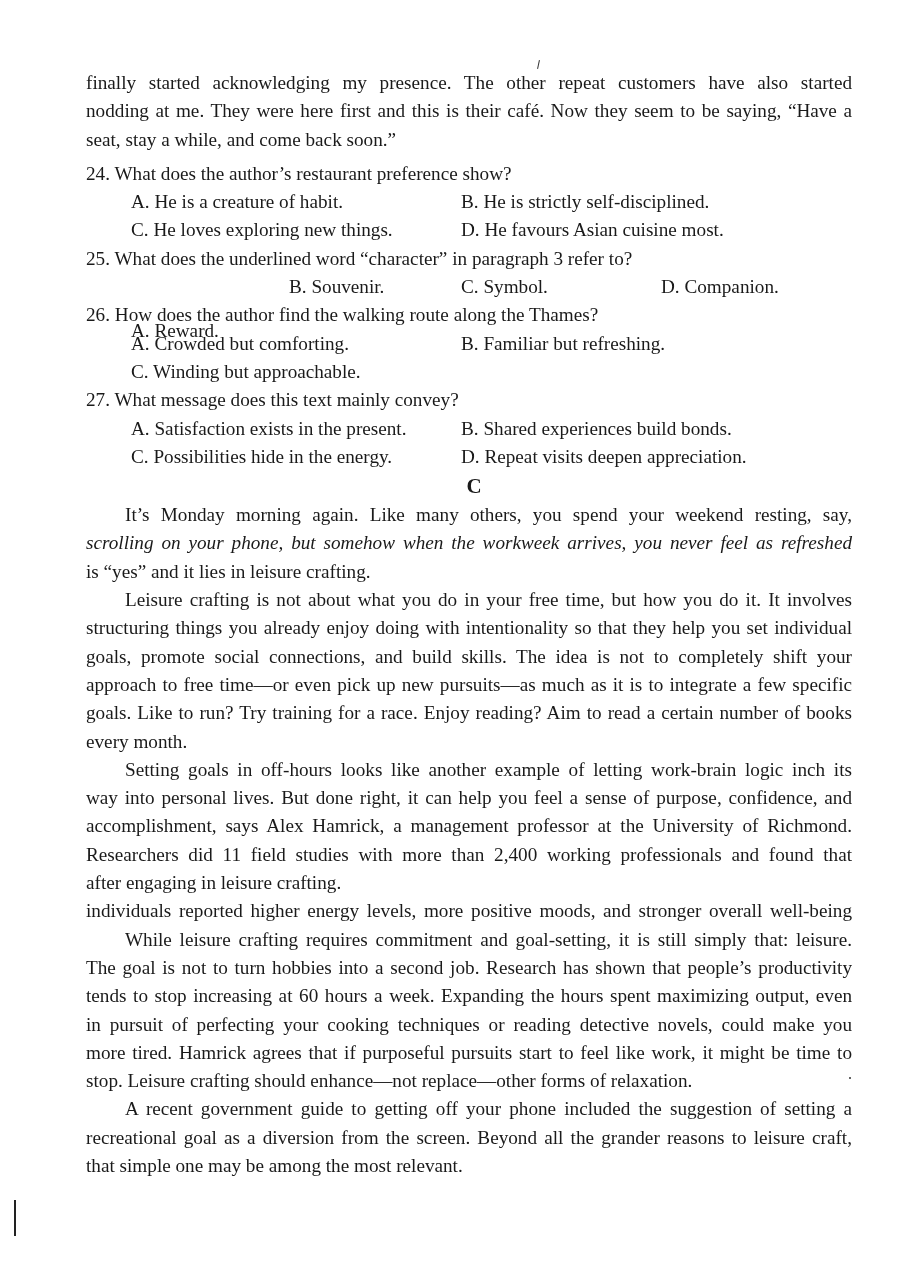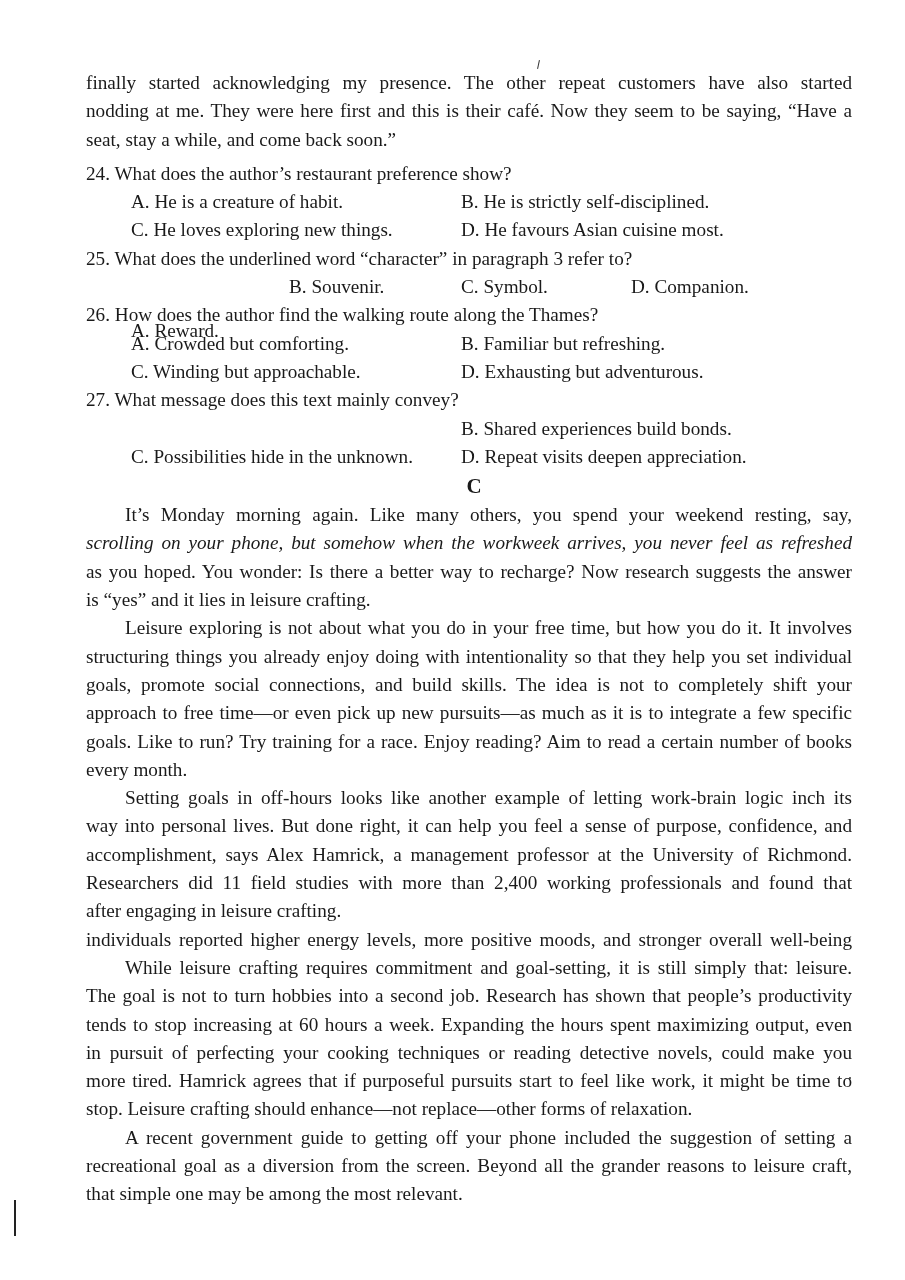--- a/index.html
+++ b/index.html
@@ -9,21 +9,21 @@
     color: #1a1a1a; font-size: 19.2px;
   }
   .page { position: absolute; left: 86px; top: 69px; width: 766px; }
   .line { height: 28.3px; line-height: 28.3px; white-space: nowrap; }
   .just { text-align: justify; text-align-last: justify; }
   .indent { padding-left: 39px; }
   .q { height: 28.3px; line-height: 28.3px; white-space: nowrap; }
   .opts { height: 28.3px; line-height: 28.3px; position: relative; white-space: nowrap; }
   .opts span { position: absolute; top: 0; }
   .o2-a { left: 45px; } .o2-b { left: 375px; }
-  .o4-a { left: 45px; margin-top: 44px; } .o4-b { left: 203px; } .o4-c { left: 375px; } .o4-d { left: 545px; }
+  .o4-a { left: 45px; margin-top: 44px; } .o4-b { left: 203px; } .o4-c { left: 375px; } .o4-d { left: 575px; }
   .section { height: 30px; line-height: 30px; text-align: center; font-weight: bold; font-size: 21px; padding-left: 10px; }
   .mark-tick { position: absolute; left: 538px; top: 60px; width: 1px; height: 9px; background: #333; transform: rotate(12deg); }
   .mark-dot { position: absolute; left: 849px; top: 1077px; width: 2px; height: 2px; background: #333; border-radius: 1px; }
   .margin-bar { position: absolute; left: 14px; top: 1200px; width: 1.5px; height: 36px; background: #222; }
 </style>
 </head>
 <body>
 
 <div class="mark-tick"></div>
 <div class="mark-dot"></div>
@@ -71,49 +71,48 @@
     <div class="q">
       <span>26.</span>
       <span>How does the author find the walking route along the Thames?</span>
     </div>
     <div class="opts">
       <span class="o2-a">A. Crowded but comforting.</span>
       <span class="o2-b">B. Familiar but refreshing.</span>
     </div>
     <div class="opts">
       <span class="o2-a">C. Winding but approachable.</span>
-      <span class="o2-b">D. Exhausting but adventurous.</span>
     </div>
   </div>
 
   <div>
     <div class="q">
       <span>27.</span>
       <span>What message does this text mainly convey?</span>
     </div>
     <div class="opts">
+      <span class="o2-a">A. Satisfaction exists in the present.</span>
       <span class="o2-b">B. Shared experiences build bonds.</span>
     </div>
     <div class="opts">
-      <span class="o2-a">C. Possibilities hide in the unknown.</span>
+      <span class="o2-a">C. Possibilities hide in the energy.</span>
       <span class="o2-b">D. Repeat visits deepen appreciation.</span>
     </div>
   </div>
 
   <div class="section">C</div>
 
   <div>
     <div>
       <div class="line just indent" style="white-space: normal;">It’s Monday morning again. Like many others, you spend your weekend resting, say,</div>
       <div class="line just" style="white-space: normal; font-style: italic;">scrolling on your phone, but somehow when the workweek arrives, you never feel as refreshed</div>
-      <div class="line just" style="white-space: normal;">as you hoped. You wonder: Is there a better way to recharge? Now research suggests the answer</div>
       <div class="line">is “yes” and it lies in leisure crafting.</div>
     </div>
     <div>
-      <div class="line just indent" style="white-space: normal;">Leisure exploring is not about what you do in your free time, but how you do it. It involves</div>
+      <div class="line just indent" style="white-space: normal;">Leisure crafting is not about what you do in your free time, but how you do it. It involves</div>
       <div class="line just" style="white-space: normal;">structuring things you already enjoy doing with intentionality so that they help you set individual</div>
       <div class="line just" style="white-space: normal;">goals, promote social connections, and build skills. The idea is not to completely shift your</div>
       <div class="line just" style="white-space: normal;">approach to free time—or even pick up new pursuits—as much as it is to integrate a few specific</div>
       <div class="line just" style="white-space: normal;">goals. Like to run? Try training for a race. Enjoy reading? Aim to read a certain number of books</div>
       <div class="line">every month.</div>
     </div>
     <div>
       <div class="line just indent" style="white-space: normal;">Setting goals in off-hours looks like another example of letting work-brain logic inch its</div>
       <div class="line just" style="white-space: normal;">way into personal lives. But done right, it can help you feel a sense of purpose, confidence, and</div>
       <div class="line just" style="white-space: normal;">accomplishment, says Alex Hamrick, a management professor at the University of Richmond.</div>

